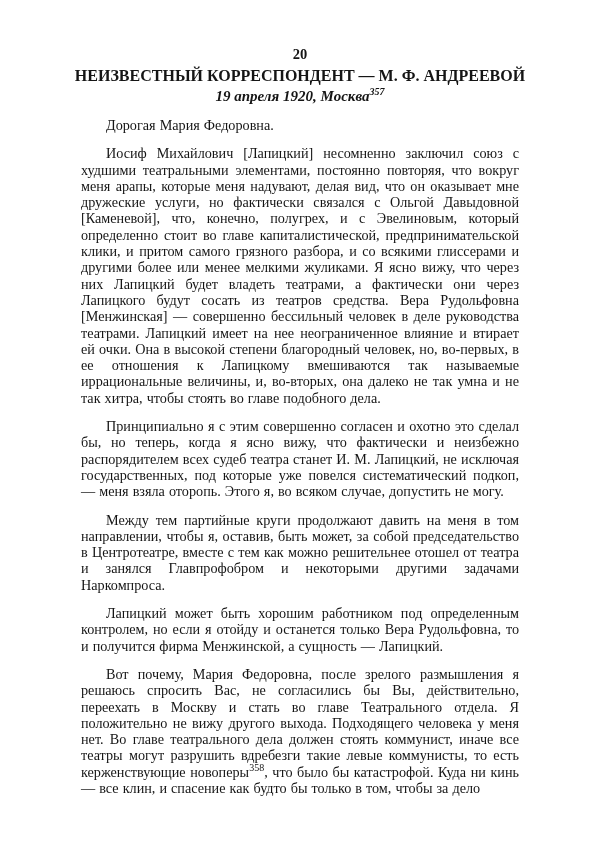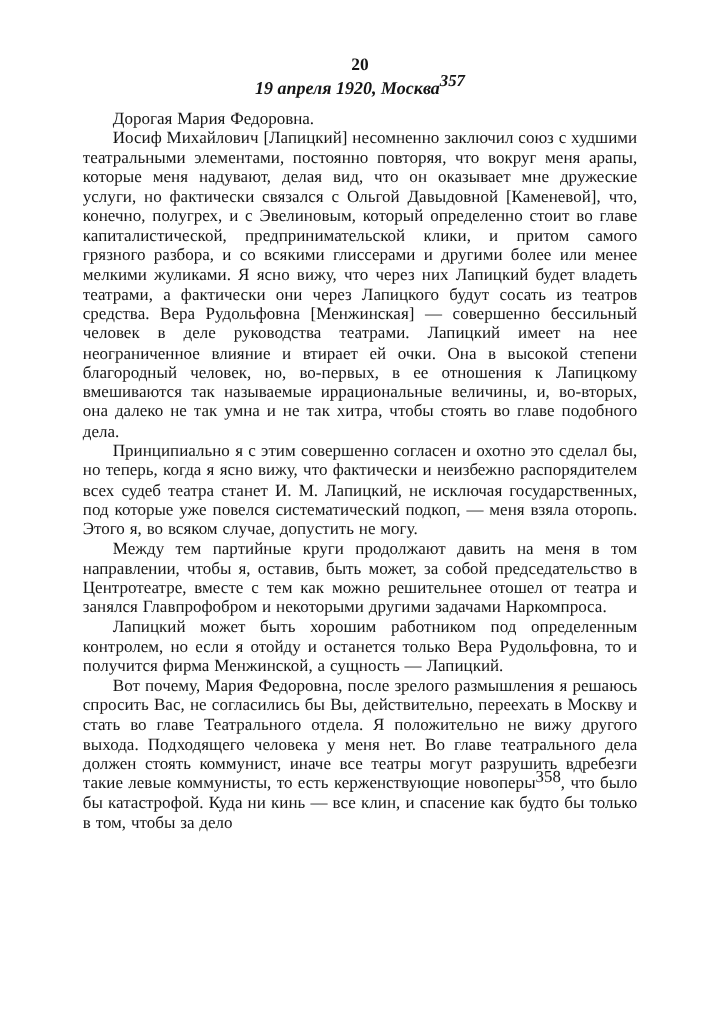--- a/index.html
+++ b/index.html
@@ -37,39 +37,40 @@
     font-weight: bold;
     font-style: italic;
     font-size: 15px;
     line-height: 18px;
     margin-top: 2px;
   }
   .letter-body {
     margin-top: 8px;
   }
   .letter-body p {
-    margin: 0;
+    margin: 12px;
     text-align: justify;
     text-indent: 25px;
     font-size: 14.2px;
     line-height: 16.3px;
     word-spacing: 0.5px;
   }
   sup {
-    font-size: 14px;
+    font-size: 10px;
     line-height: 0;
     vertical-align: super;
   }
 </style>
 </head>
 <body>
 
 <div class="page">
   <div class="page-number">20</div>
 
+  <h1 class="title">НЕИЗВЕСТНЫЙ КОРРЕСПОНДЕНТ — М. Ф. АНДРЕЕВОЙ</h1>
 
   <div class="dateline"><span>19 апреля 1920, Москва</span><sup>357</sup></div>
 
   <div class="letter-body" id="letter-body">
       <p>Дорогая Мария Федоровна.</p>
       <p>Иосиф Михайлович [Лапицкий] несомненно заключил союз с худшими театральными элементами, постоянно повторяя, что вокруг меня арапы, которые меня надувают, делая вид, что он оказывает мне дружеские услуги, но фактически связался с Ольгой Давыдовной [Каменевой], что, конечно, полугрех, и с Эвелиновым, который определенно стоит во главе капиталистической, предпринимательской клики, и притом самого грязного разбора, и со всякими глиссерами и другими более или менее мелкими жуликами. Я ясно вижу, что через них Лапицкий будет владеть театрами, а фактически они через Лапицкого будут сосать из театров средства. Вера Рудольфовна [Менжинская] — совершенно бессильный человек в деле руководства театрами. Лапицкий имеет на нее неограниченное влияние и втирает ей очки. Она в высокой степени благородный человек, но, во-первых, в ее отношения к Лапицкому вмешиваются так называемые иррациональные величины, и, во-вторых, она далеко не так умна и не так хитра, чтобы стоять во главе подобного дела.</p>
       <p>Принципиально я с этим совершенно согласен и охотно это сделал бы, но теперь, когда я ясно вижу, что фактически и неизбежно распорядителем всех судеб театра станет И. М. Лапицкий, не исключая государственных, под которые уже повелся систематический подкоп, — меня взяла оторопь. Этого я, во всяком случае, допустить не могу.</p>
       <p>Между тем партийные круги продолжают давить на меня в том направлении, чтобы я, оставив, быть может, за собой председательство в Центротеатре, вместе с тем как можно решительнее отошел от театра и занялся Главпрофобром и некоторыми другими задачами Наркомпроса.</p>
       <p>Лапицкий может быть хорошим работником под определенным контролем, но если я отойду и останется только Вера Рудольфовна, то и получится фирма Менжинской, а сущность — Лапицкий.</p>
       <p>Вот почему, Мария Федоровна, после зрелого размышления я решаюсь спросить Вас, не согласились бы Вы, действительно, переехать в Москву и стать во главе Театрального отдела. Я положительно не вижу другого выхода. Подходящего человека у меня нет. Во главе театрального дела должен стоять коммунист, иначе все театры могут разрушить вдребезги такие левые коммунисты, то есть керженствующие новоперы<sup>358</sup>, что было бы катастрофой. Куда ни кинь — все клин, и спасение как будто бы только в том, чтобы за дело</p>

